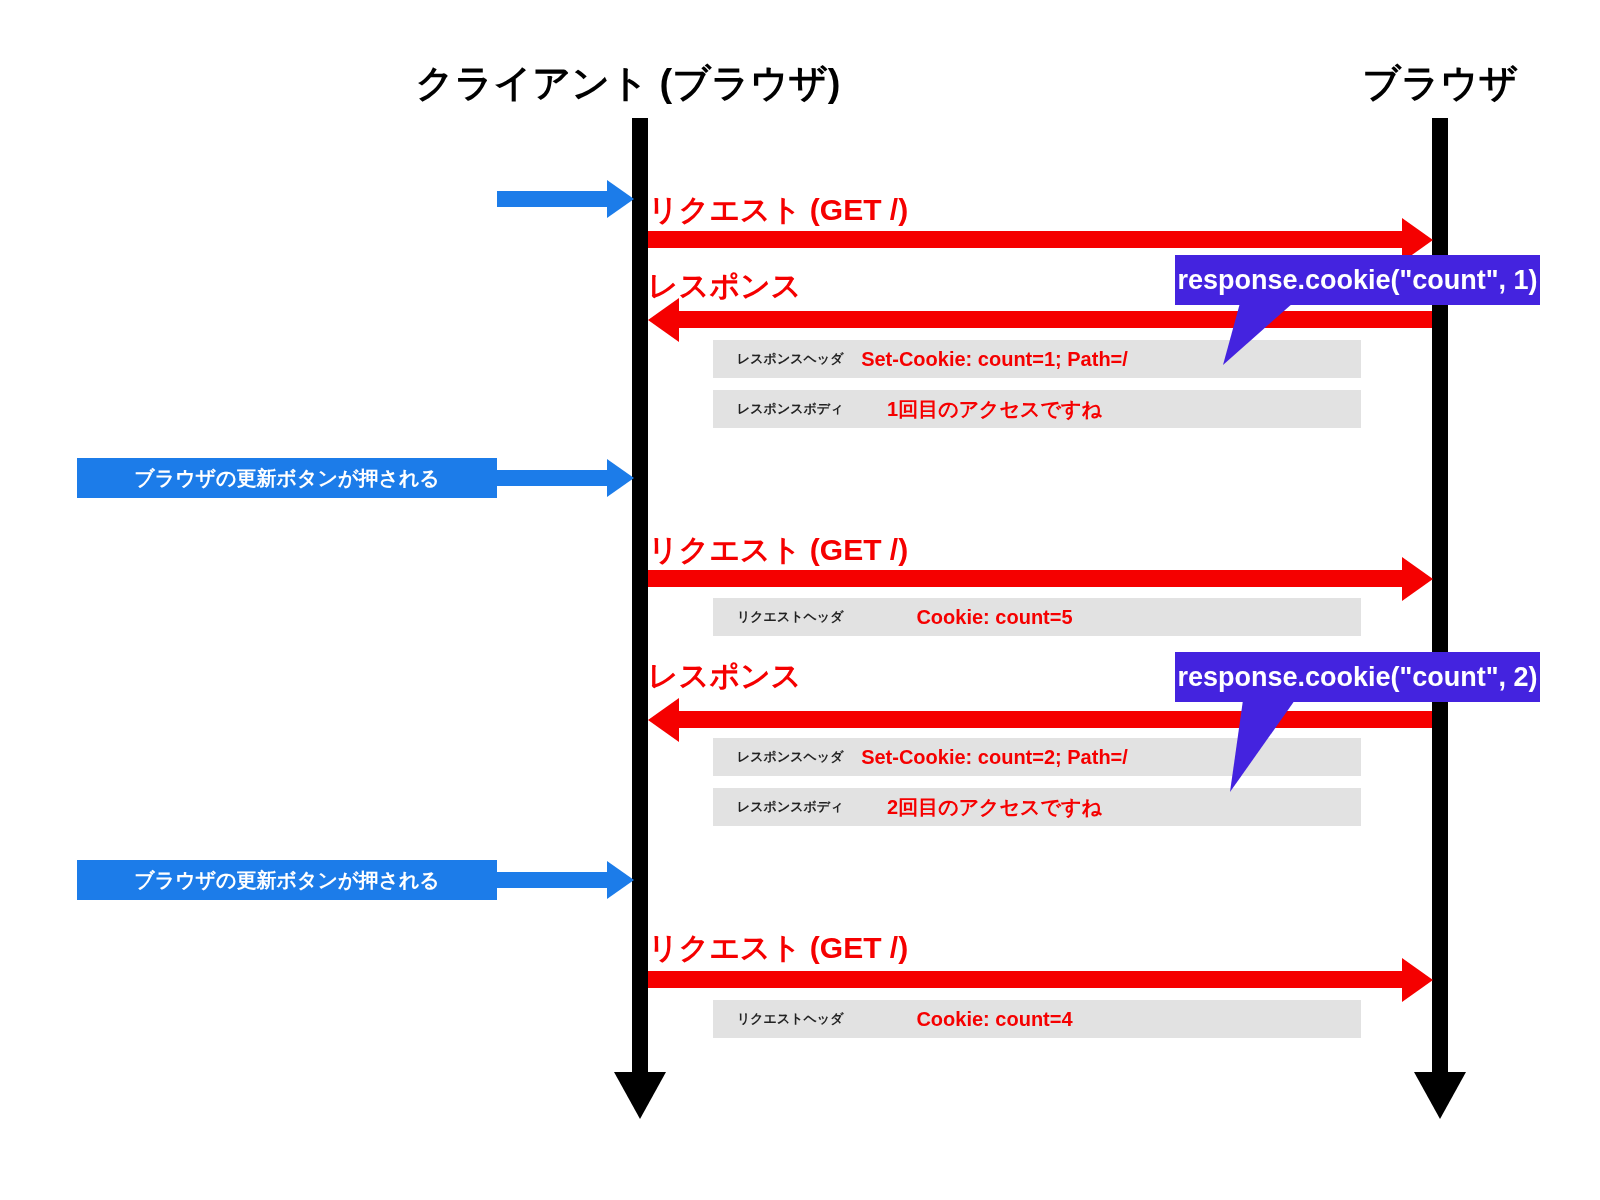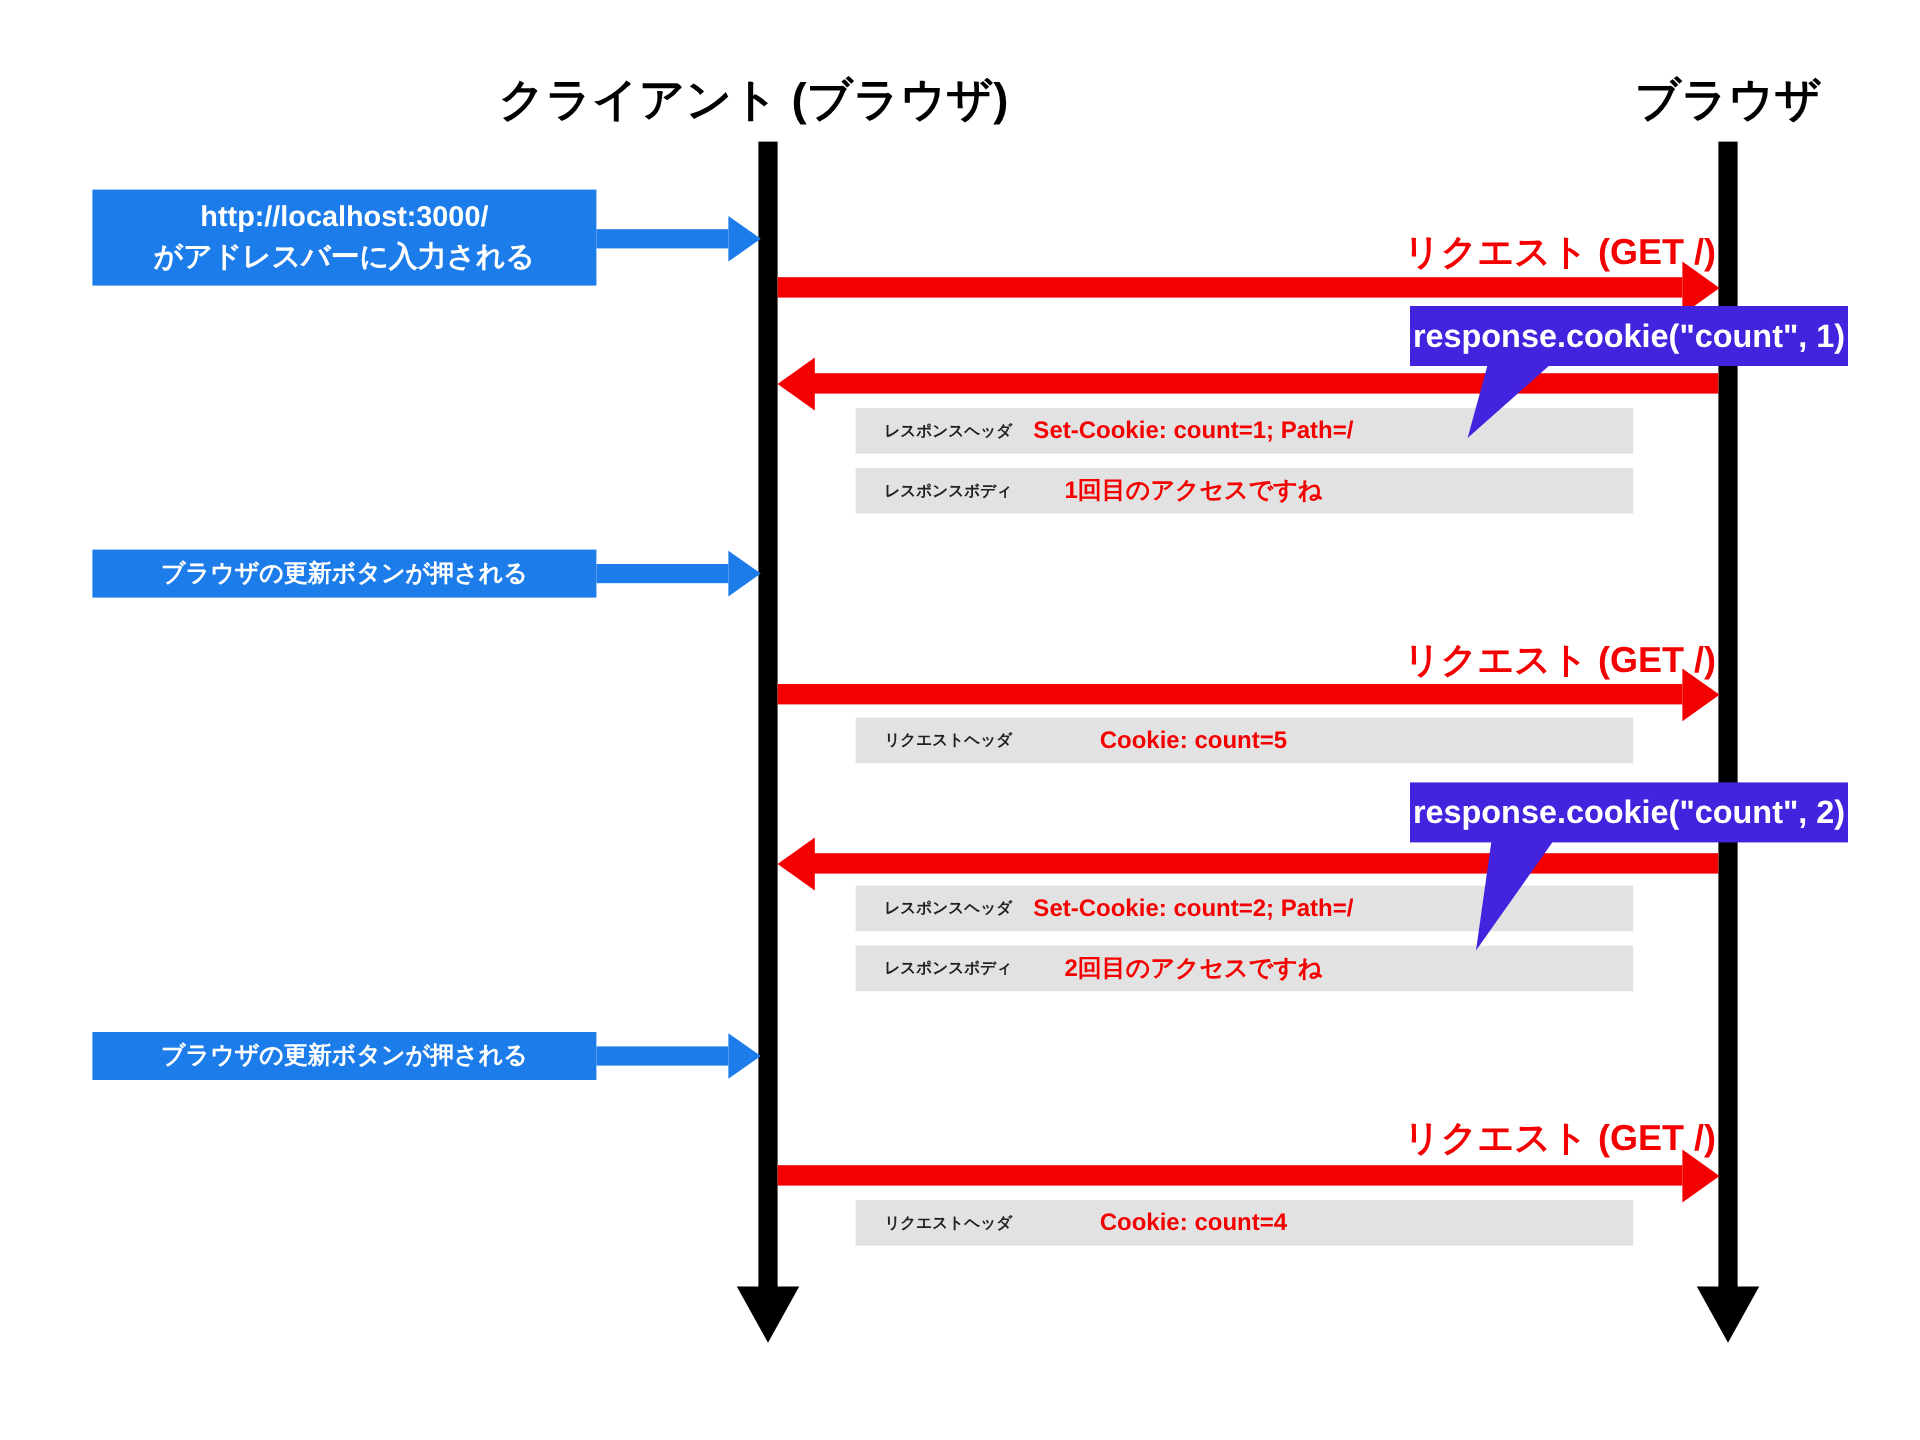--- a/index.html
+++ b/index.html
@@ -16,21 +16,21 @@
 
   .event-box{position:absolute;left:77px;width:420px;background:#1c7ce9;color:#fff;
     font-weight:bold;text-align:center;}
   .event-box .ln{display:block;font-size:24px;line-height:34px;}
   .event-box.single{height:40px;line-height:40px;font-size:20px;}
   .event-shaft{position:absolute;left:497px;width:110px;height:16px;background:#1c7ce9;}
   .event-head{position:absolute;left:607px;width:0;height:0;
     border-top:19px solid transparent;border-bottom:19px solid transparent;
     border-left:27px solid #1c7ce9;}
 
-  .msg-label{position:absolute;left:648px;width:782px;text-align:right;
+  .msg-label{position:absolute;left:648px;width:782px;text-align:left;
     font-size:30px;font-weight:bold;color:#f50000;white-space:nowrap;}
   .msg-body{position:absolute;height:17px;background:#f50000;}
   .msg-head-right{position:absolute;left:1402px;width:0;height:0;
     border-top:22px solid transparent;border-bottom:22px solid transparent;
     border-left:31px solid #f50000;}
   .msg-head-left{position:absolute;left:648px;width:0;height:0;
     border-top:22px solid transparent;border-bottom:22px solid transparent;
     border-right:31px solid #f50000;}
 
   .detail-row{position:absolute;left:713px;width:648px;height:38px;background:#e2e2e2;}
@@ -53,24 +53,20 @@
 <div id="stage">
 
   <div class="actor-title" style="left:628px;">クライアント (ブラウザ)</div>
   <div class="actor-title" style="left:1440px;">ブラウザ</div>
 
   <div class="lifeline z1" style="left:632px;"></div>
   <div class="lifeline-head z1" style="left:614px;"></div>
   <div class="lifeline z1" style="left:1432px;"></div>
   <div class="lifeline-head z1" style="left:1414px;"></div>
 
-  <div class="event-box z2" style="top:158px;height:80px;padding-top:6px;box-sizing:border-box;">
-    <span class="ln">http://localhost:3000/</span>
-    <span class="ln">がアドレスバーに入力される</span>
-  </div>
   <div class="event-shaft z2" style="top:191px;"></div>
   <div class="event-head z2" style="top:180px;"></div>
 
   <div class="msg-label" style="top:190px;">リクエスト (GET /)</div>
   <div class="msg-body z3" style="left:648px;top:231px;width:754px;"></div>
   <div class="msg-head-right z3" style="top:218px;"></div>
 
   <div class="msg-label" style="top:266px;">レスポンス</div>
   <div class="msg-head-left z3" style="top:298px;"></div>
   <div class="msg-body z3" style="left:678px;top:311px;width:754px;"></div>

